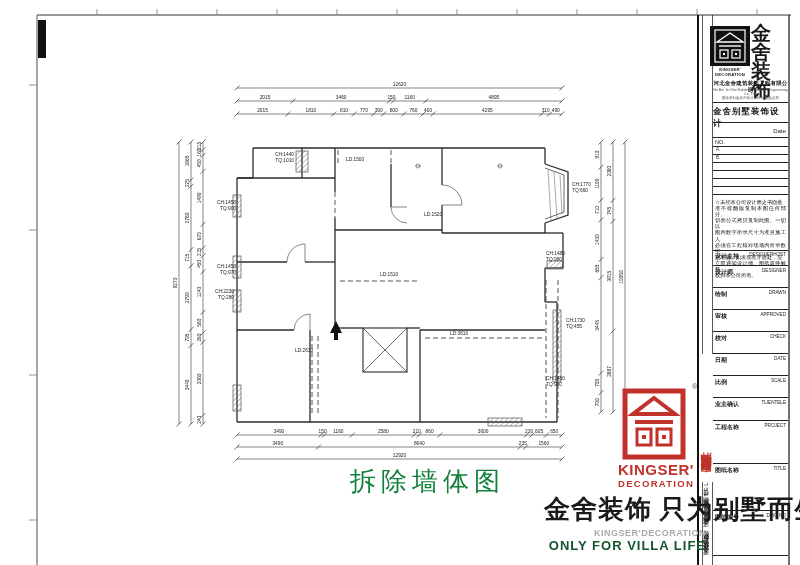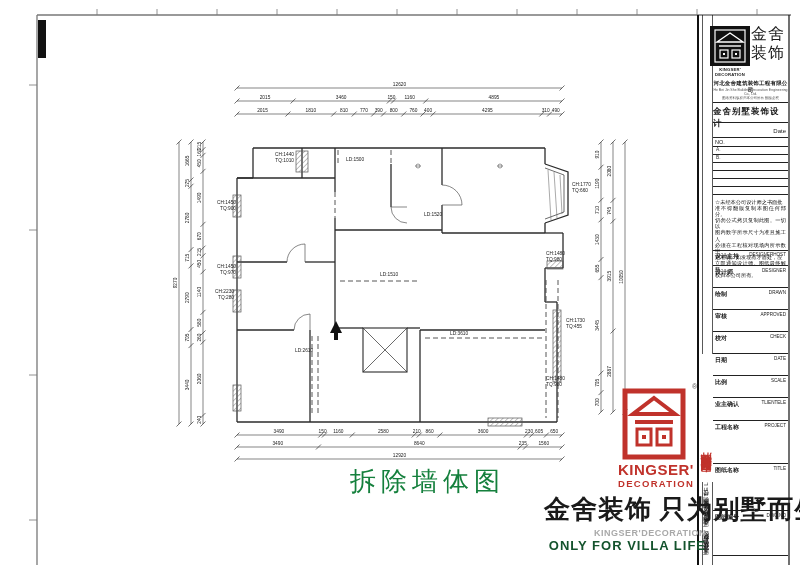--- a/index.html
+++ b/index.html
@@ -17,21 +17,21 @@
   .tb-rev{left:716px;width:70px;font-size:4.8px;color:#333;}
   .tb-line{left:713px;width:75px;height:0;border-top:0.8px solid #222;}
   .tb-notice{left:715px;top:199px;width:71px;font-size:5.2px;line-height:6.1px;color:#111;
              white-space:pre-line;text-align:justify;}
   .tb-rows{left:713px;top:250px;width:75px;}
   .tb-row{box-sizing:border-box;border-bottom:0.8px solid #222;display:flex;
           justify-content:space-between;align-items:flex-start;padding:2px 2px 0 2px;}
   .tb-row .cn{font-size:6px;font-weight:bold;}
   .tb-row .en{font-size:4.6px;color:#222;}
 
-  .brand-cn{left:751px;top:24px;width:40px;font-size:16px;font-weight:normal;line-height:19px;letter-spacing:1px;}
+  .brand-cn{left:751px;top:24px;width:40px;font-size:20px;font-weight:bold;line-height:19px;letter-spacing:1px;}
   .logo-sub{left:708px;top:68px;width:44px;text-align:center;font-size:4.2px;font-weight:bold;line-height:4.6px;letter-spacing:0.2px;}
 
   
   .side-black{left:700px;top:18px;height:542px;width:12px;font-size:6px;color:#111;
               writing-mode:vertical-rl;transform:rotate(180deg);letter-spacing:1.5px;line-height:12px;}
   .side-red{left:699.5px;top:354px;height:128px;width:13px;font-size:11px;font-weight:bold;color:#c0322b;
             background:#fff;writing-mode:vertical-rl;transform:rotate(180deg);line-height:13px;letter-spacing:1px;}
 
   
   .red-kingser{left:618px;top:461px;width:76px;text-align:center;font-size:15px;font-weight:bold;

